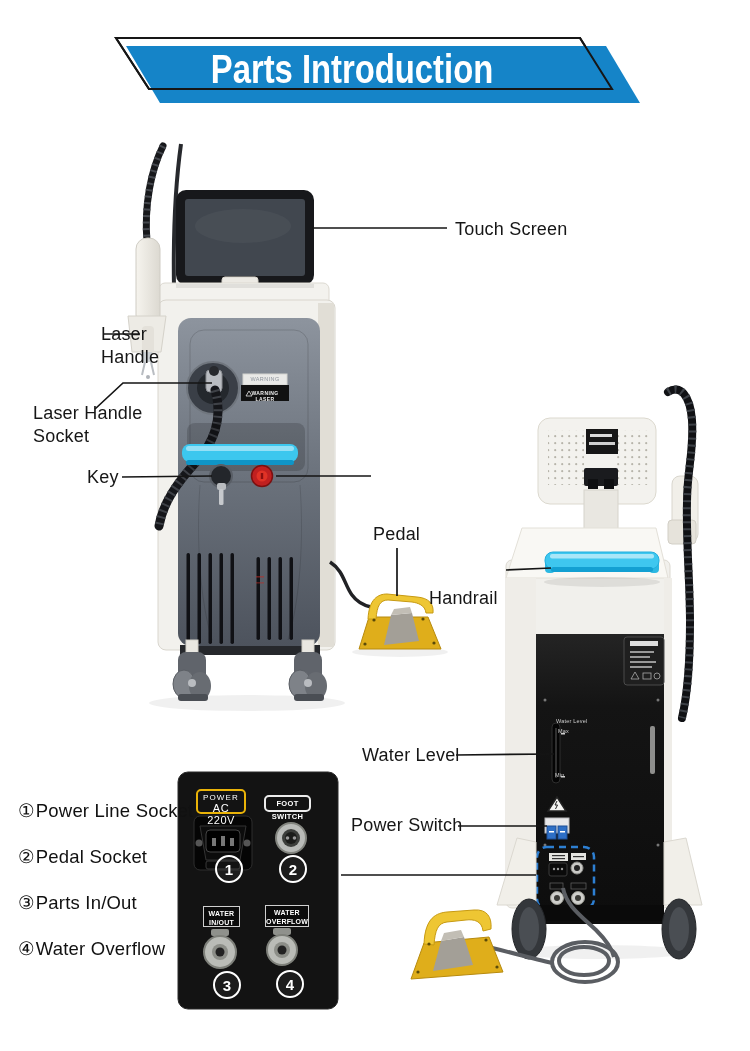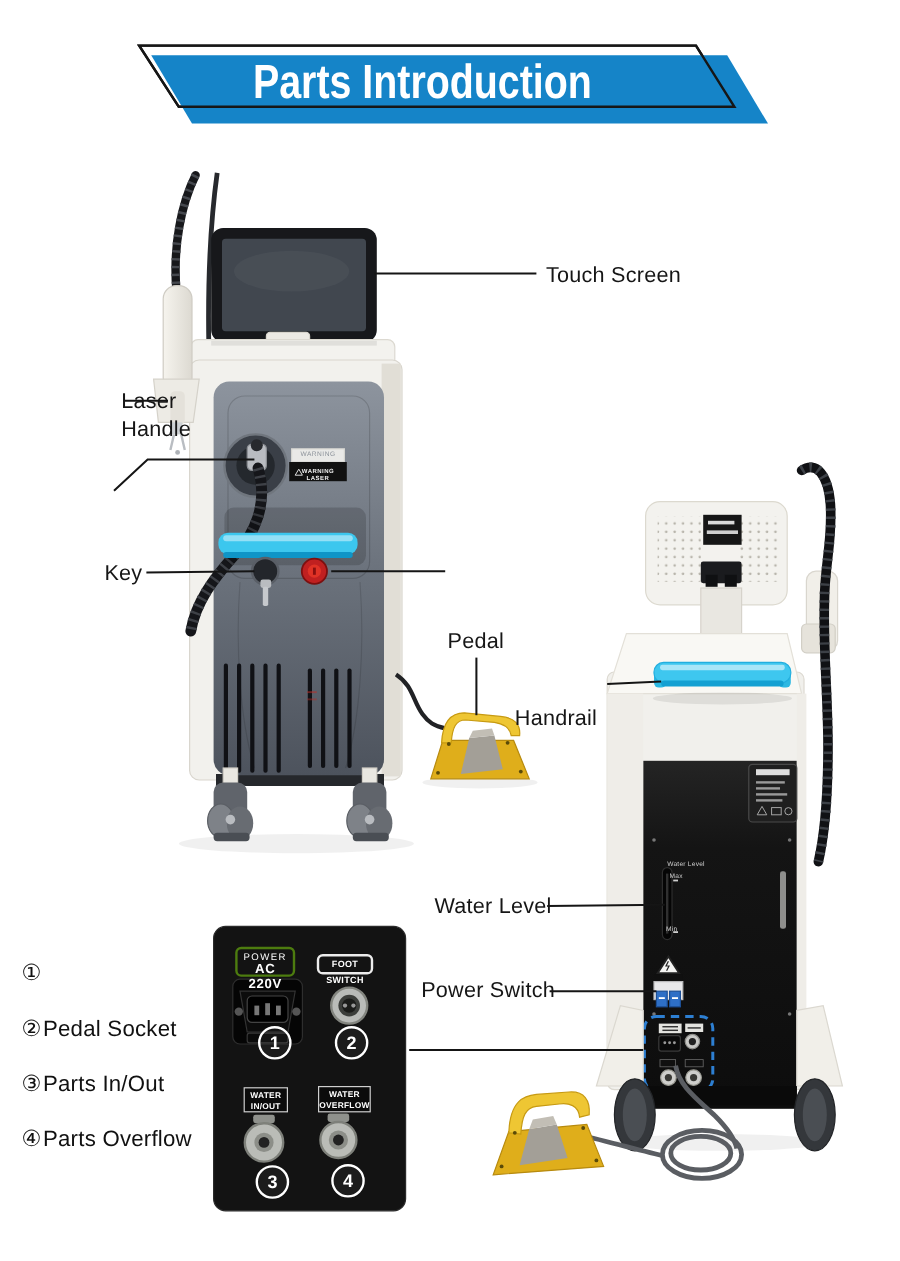--- a/index.html
+++ b/index.html
@@ -8,23 +8,23 @@
   .art{position:absolute;left:0;top:0;width:750px;height:1051px;}
   .banner-title{position:absolute;left:152px;top:47px;width:400px;text-align:center;
     color:#fff;font-size:40px;font-weight:700;letter-spacing:0px;
     transform:scaleX(.82);transform-origin:center;white-space:nowrap;}
   .callout{position:absolute;font-size:18px;color:#161616;line-height:1.28;letter-spacing:.2px;}
   .legend-item{position:absolute;left:18px;display:flex;align-items:center;
     font-size:18.5px;color:#111;letter-spacing:.2px;white-space:nowrap;}
   .legend-item .lnum{margin-right:1px;}
   
   .inset-box{position:absolute;color:#fff;text-align:center;box-sizing:border-box;}
-  .pow-box{left:196px;top:789px;width:50px;height:25px;border:2px solid #4d7c0f;border-radius:5px;}
+  .pow-box{left:196px;top:789px;width:50px;height:25px;border:2px solid #eab308;border-radius:5px;}
   .pow-box .l1{display:block;font-size:8px;letter-spacing:1.2px;margin-top:2px;}
-  .pow-box .l2{display:block;font-size:11px;font-weight:700;letter-spacing:.5px;}
+  .pow-box .l2{display:block;font-size:11px;font-weight:400;letter-spacing:.5px;}
   .foot-box{left:264px;top:795px;width:47px;height:17px;border:2px solid #ececec;border-radius:5px;
     font-size:7.5px;font-weight:700;line-height:13px;letter-spacing:.3px;text-align:center;}
   .wio-box{left:203px;top:906px;width:37px;height:21px;border:1px solid #cfcfcf;background:#0b0b0b;
     font-size:7px;font-weight:700;line-height:9px;padding-top:2px;letter-spacing:.2px;}
   .wof-box{left:265px;top:905px;width:44px;height:22px;border:1px solid #cfcfcf;background:#0b0b0b;
     font-size:7px;font-weight:700;line-height:9px;padding-top:2px;letter-spacing:.2px;}
   .circle-num{position:absolute;width:24px;height:24px;border:2px solid #fff;border-radius:50%;
     color:#fff;font-size:15px;font-weight:700;display:flex;align-items:center;justify-content:center;
     background:rgba(255,255,255,0.04);}
   .micro{position:absolute;color:#cfcfcf;font-size:5.5px;line-height:1;letter-spacing:.2px;}
@@ -343,40 +343,42 @@
     <line x1="456" y1="755" x2="554" y2="754"></line>
     <line x1="458" y1="826" x2="547" y2="826"></line>
     <line x1="341" y1="875" x2="536" y2="875"></line>
   </g>
 </svg>
 
 <div class="banner-title">Parts Introduction</div>
 
 <div class="callout" style="left:455px;top:218px;text-align:center;">Touch Screen</div>
 <div class="callout" style="left:57px;top:323px;width:72px;margin-left:44px;">Laser Handle</div>
+<div class="callout" style="left:33px;top:402px;width:130px;">Laser Handle Socket</div>
 <div class="callout" style="left:87px;top:466px;">Key</div>
 <div class="callout" style="left:373px;top:523px;">Pedal</div>
 <div class="callout" style="left:429px;top:587px;">Handrail</div>
 <div class="callout" style="left:362px;top:744px;">Water Level</div>
 <div class="callout" style="left:351px;top:814px;text-align:center;">Power Switch</div>
 
 <div class="legend-item" style="top:800px;">
   <span class="lnum">①</span>
+  <span>Power Line Socket</span>
 </div>
 <div class="legend-item" style="top:846px;">
   <span class="lnum">②</span>
   <span>Pedal Socket</span>
 </div>
 <div class="legend-item" style="top:892px;">
   <span class="lnum">③</span>
   <span>Parts In/Out</span>
 </div>
 <div class="legend-item" style="top:938px;">
   <span class="lnum">④</span>
-  <span>Parts Overflow</span>
+  <span>Water Overflow</span>
 </div>
 
 <div class="inset-box pow-box">
   <span class="l1">POWER</span>
   <span class="l2">AC 220V</span>
 </div>
 <div class="inset-box foot-box">FOOT SWITCH</div>
 <div class="inset-box wio-box">
   <span style="display:block">WATER</span>
   <span style="display:block">IN/OUT</span>

